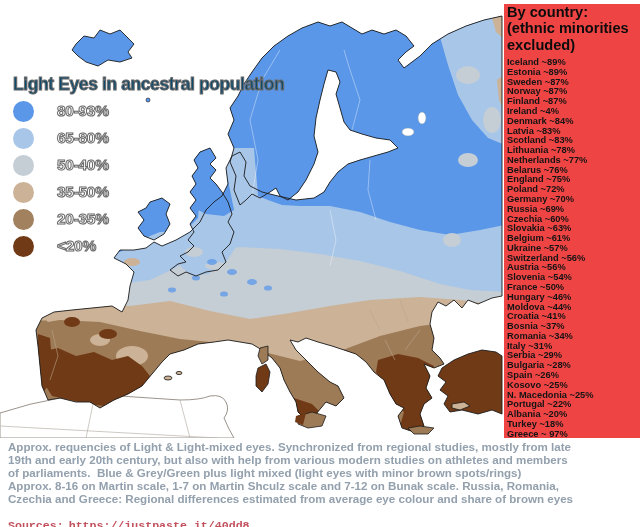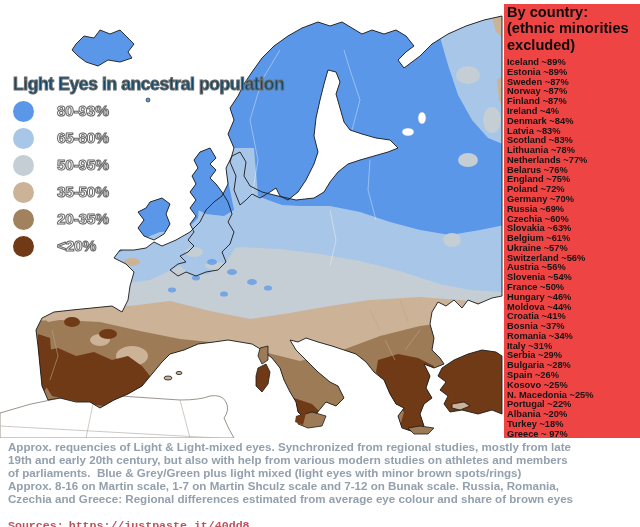--- a/index.html
+++ b/index.html
@@ -154,21 +154,21 @@
         <div class="legend-row">
           <span class="legend-swatch" style="background: rgb(90, 151, 232);"></span>
           <span class="legend-label">80-93%</span>
         </div>
         <div class="legend-row">
           <span class="legend-swatch" style="background: rgb(168, 198, 232);"></span>
           <span class="legend-label">65-80%</span>
         </div>
         <div class="legend-row">
           <span class="legend-swatch" style="background: rgb(197, 205, 213);"></span>
-          <span class="legend-label">50-95%</span>
+          <span class="legend-label">50-40%</span>
         </div>
         <div class="legend-row">
           <span class="legend-swatch" style="background: rgb(204, 178, 150);"></span>
           <span class="legend-label">35-50%</span>
         </div>
         <div class="legend-row">
           <span class="legend-swatch" style="background: rgb(162, 129, 94);"></span>
           <span class="legend-label">20-35%</span>
         </div>
         <div class="legend-row">

